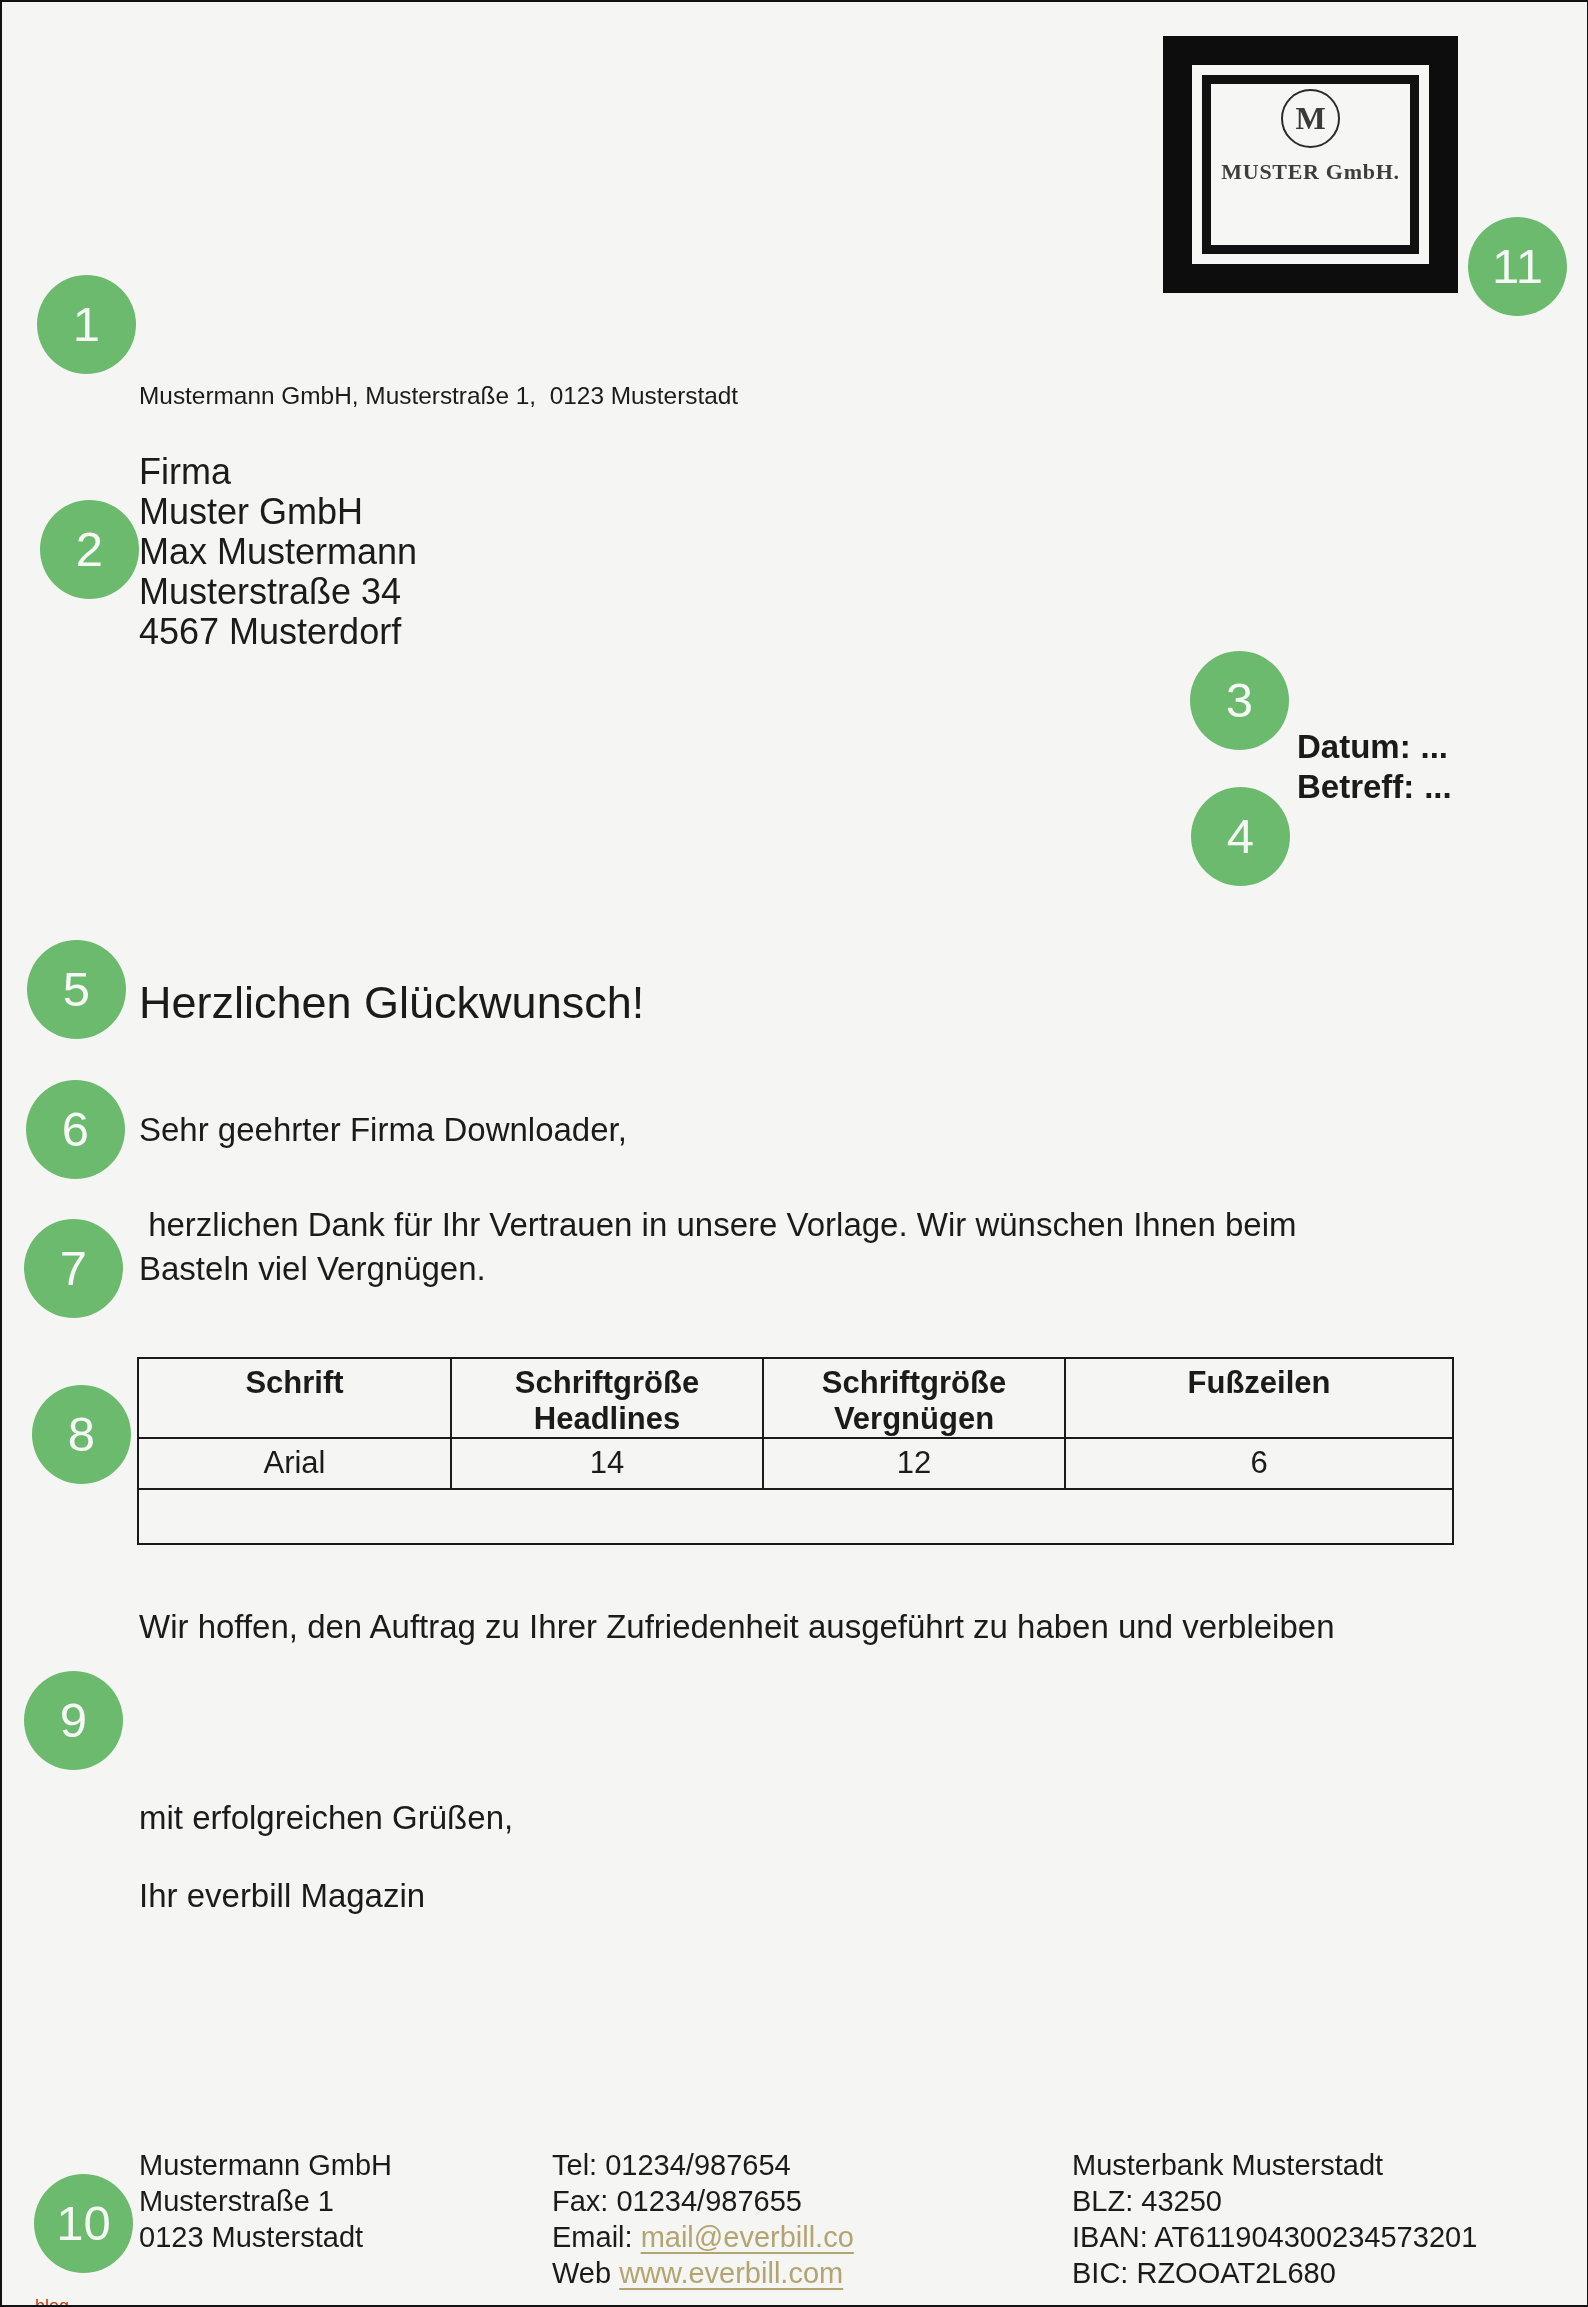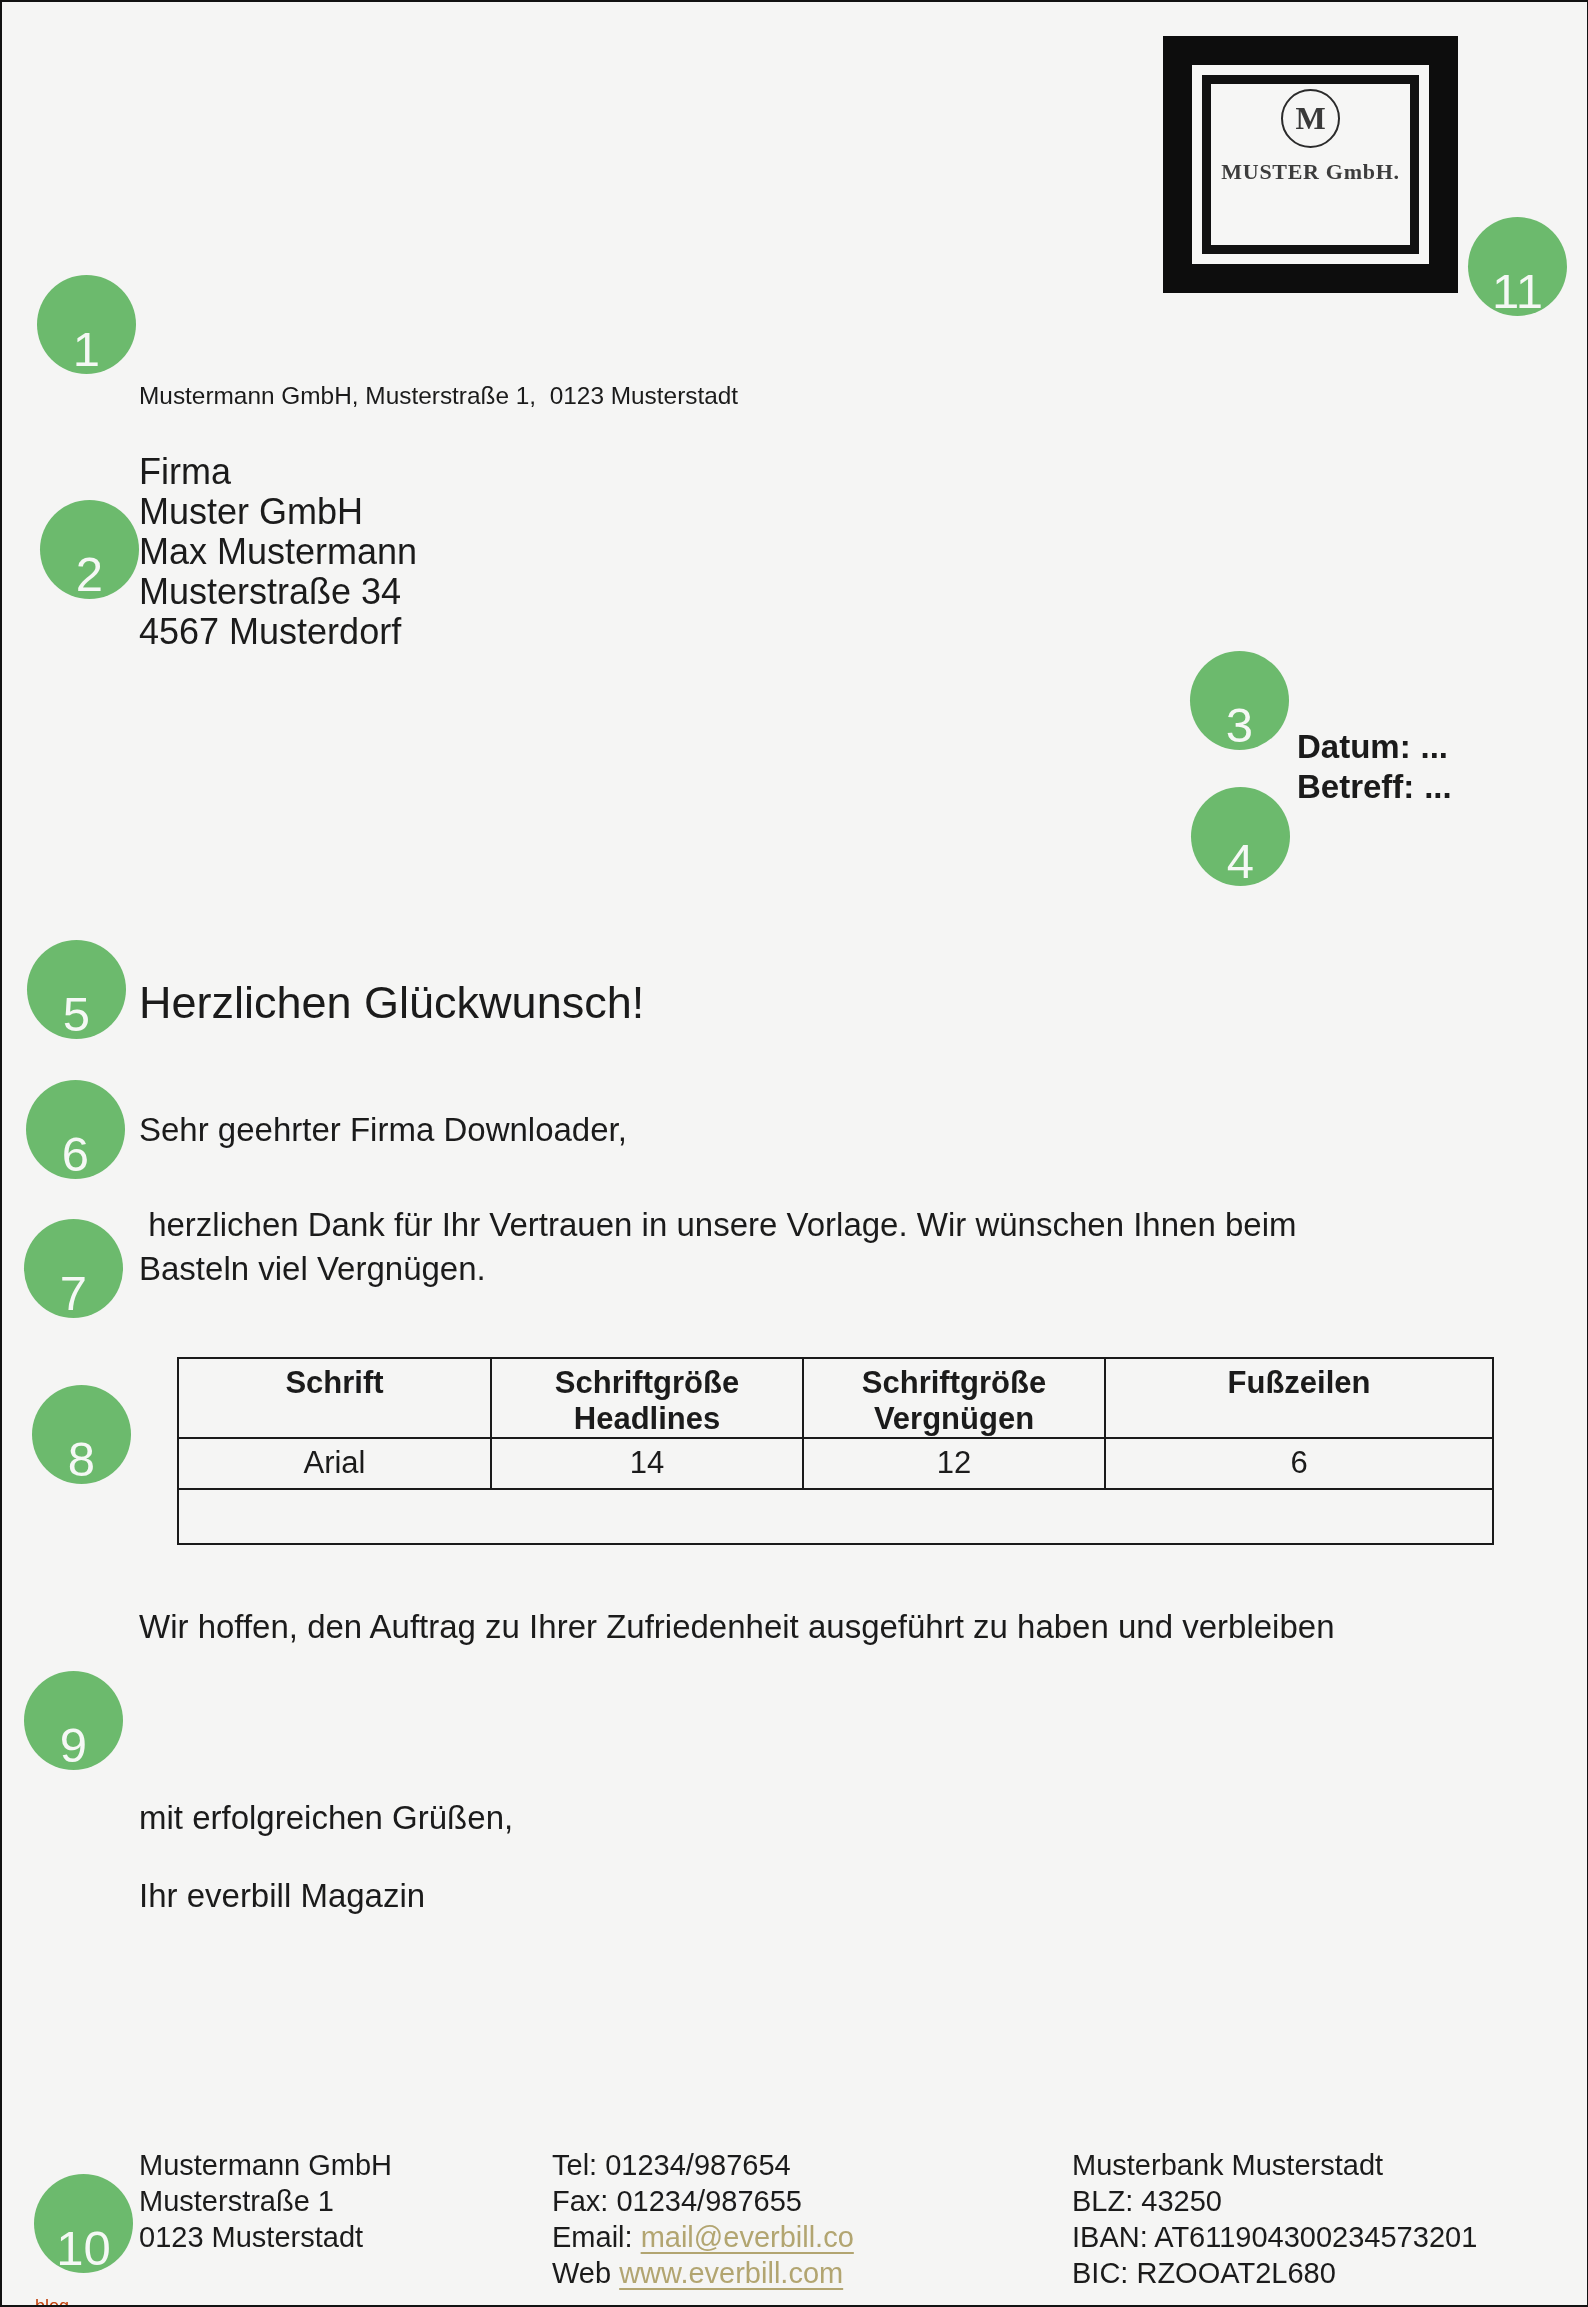--- a/index.html
+++ b/index.html
@@ -49,21 +49,21 @@
     font-family:"Liberation Serif","DejaVu Serif",serif;
     font-size:22px; font-weight:700; color:#3d3d3d;
     letter-spacing:0.7px;
   }
 
   
   .marker {
     position:absolute;
     width:99px; height:99px; border-radius:50%;
     background:#6cba6d;
-    display:flex; align-items:flex-end; justify-content:center;
+    display:flex; align-items:center; justify-content:center;
     color:#f5f8f5; font-size:49px; font-weight:400; line-height:1;
   }
 
   
   .sender-line   { left:137px; top:380px;  font-size:24.4px; }
   .recipient     { left:137px; top:450px;  font-size:36px; line-height:40px; }
   .meta-block    { left:1295px; top:725px; font-size:33px; font-weight:700; line-height:40px; }
   .meta-value    { margin-left:9.8px; }
   .headline      { left:137px; top:975px; font-size:45px; font-weight:400; }
   .salutation    { left:137px; top:1109px; font-size:33px; }
@@ -72,21 +72,20 @@
   .closing       { left:137px; top:1797px; font-size:33px; }
   .signature     { left:137px; top:1875px; font-size:33px; }
 
   
   .spec-table {
     position:absolute; left:135px; top:1355px;
     width:1317px;
     border:2.8px solid #1a1a1a;
     box-sizing:border-box;
     background:transparent;
-    margin-left:40px;
   }
   .t-row { display:flex; }
   .t-head { height:78px; border-bottom:2.8px solid #1a1a1a; }
   .t-data { height:49px;  border-bottom:2.8px solid #1a1a1a; }
   .t-cell {
     box-sizing:border-box;
     text-align:center;
     font-size:31px;
     padding-top:5.6px;
     line-height:36px;

